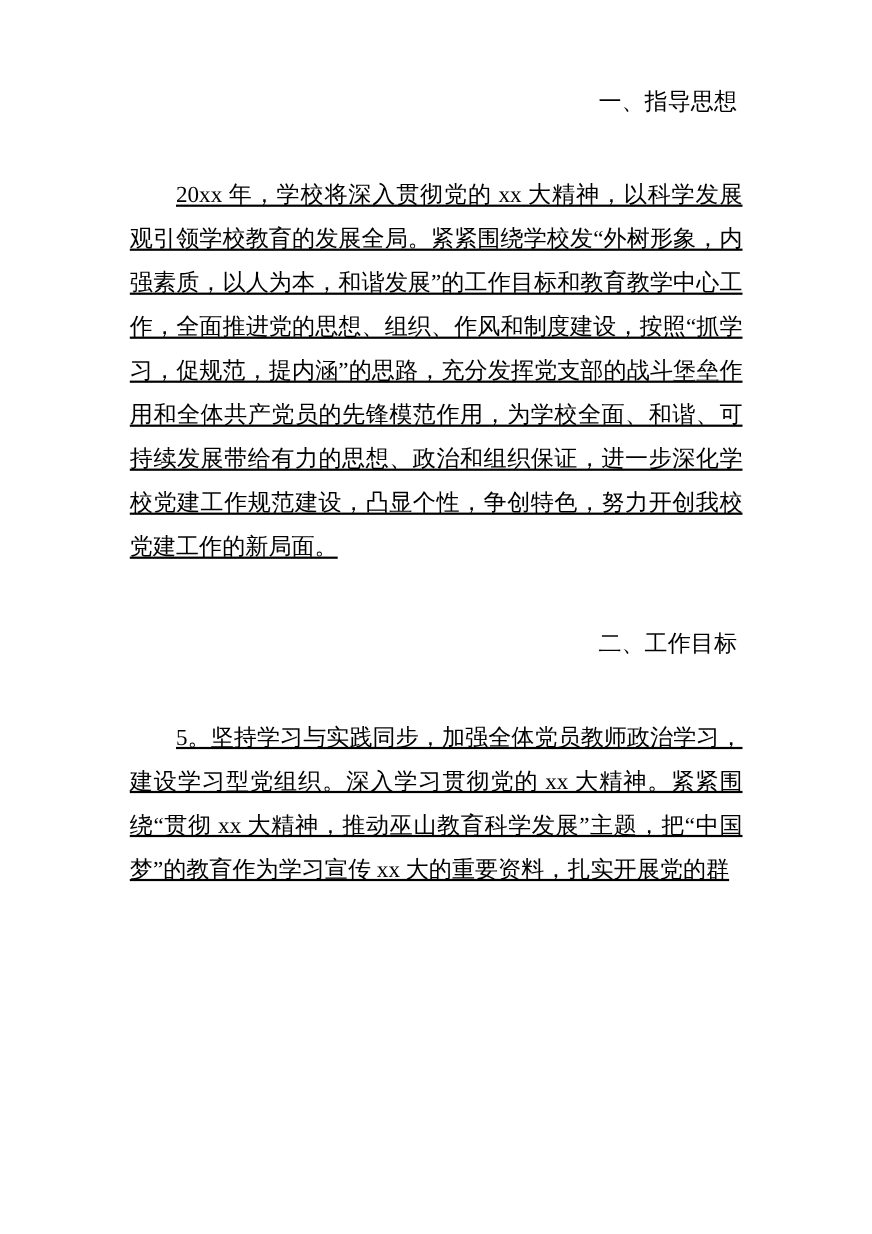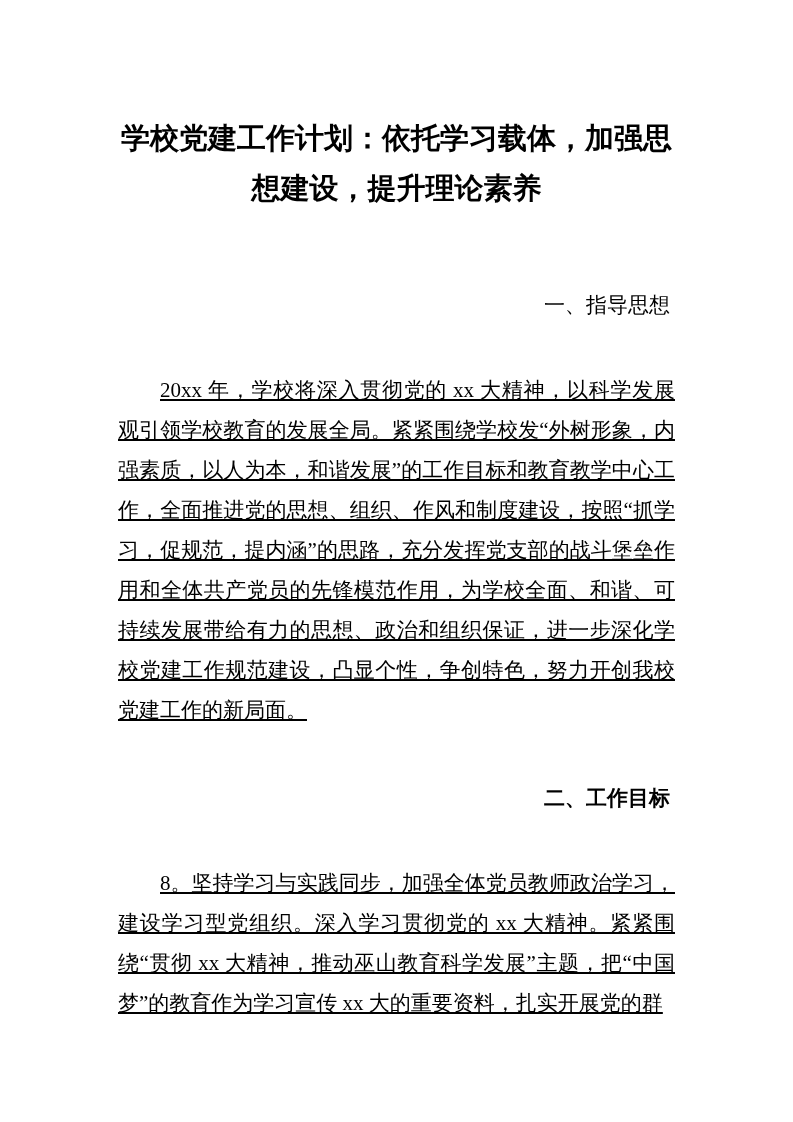--- a/index.html
+++ b/index.html
@@ -31,37 +31,36 @@
     }
     .section-heading {
       margin: 5px;
       font-size: 21px;
       line-height: 40px;
       font-weight: 400;
       text-indent: 2em;
       text-align: right;
     }
     .heading-1 { margin-top: 72px; }
-    .heading-2 { margin-top: 48px; font-weight: bold; }
+    .heading-2 { margin-top: 48px; }
     .doc-para {
       margin: 45px 0 0 0;
       font-size: 21px;
       line-height: 40px;
       text-indent: 2em;
       text-align: justify;
       word-break: break-all;
       text-decoration: underline;
     }
   </style>
 </head>
 <body>
 
 <div class="page">
-  <h1 class="doc-title">学校党建工作计划：依托学习载体，加强思想建设，提升理论素养</h1>
 
   <h2 class="section-heading heading-1">一、指导思想</h2>
 
   <p class="doc-para">20xx 年，学校将深入贯彻党的 xx 大精神，以科学发展观引领学校教育的发展全局。紧紧围绕学校发“外树形象，内强素质，以人为本，和谐发展”的工作目标和教育教学中心工作，全面推进党的思想、组织、作风和制度建设，按照“抓学习，促规范，提内涵”的思路，充分发挥党支部的战斗堡垒作用和全体共产党员的先锋模范作用，为学校全面、和谐、可持续发展带给有力的思想、政治和组织保证，进一步深化学校党建工作规范建设，凸显个性，争创特色，努力开创我校党建工作的新局面。</p>
 
   <h2 class="section-heading heading-2">二、工作目标</h2>
 
-  <p class="doc-para">8。坚持学习与实践同步，加强全体党员教师政治学习，建设学习型党组织。深入学习贯彻党的 xx 大精神。紧紧围绕“贯彻 xx 大精神，推动巫山教育科学发展”主题，把“中国梦”的教育作为学习宣传 xx 大的重要资料，扎实开展党的群</p>
+  <p class="doc-para">5。坚持学习与实践同步，加强全体党员教师政治学习，建设学习型党组织。深入学习贯彻党的 xx 大精神。紧紧围绕“贯彻 xx 大精神，推动巫山教育科学发展”主题，把“中国梦”的教育作为学习宣传 xx 大的重要资料，扎实开展党的群</p>
 </div>
 
 </body></html>

